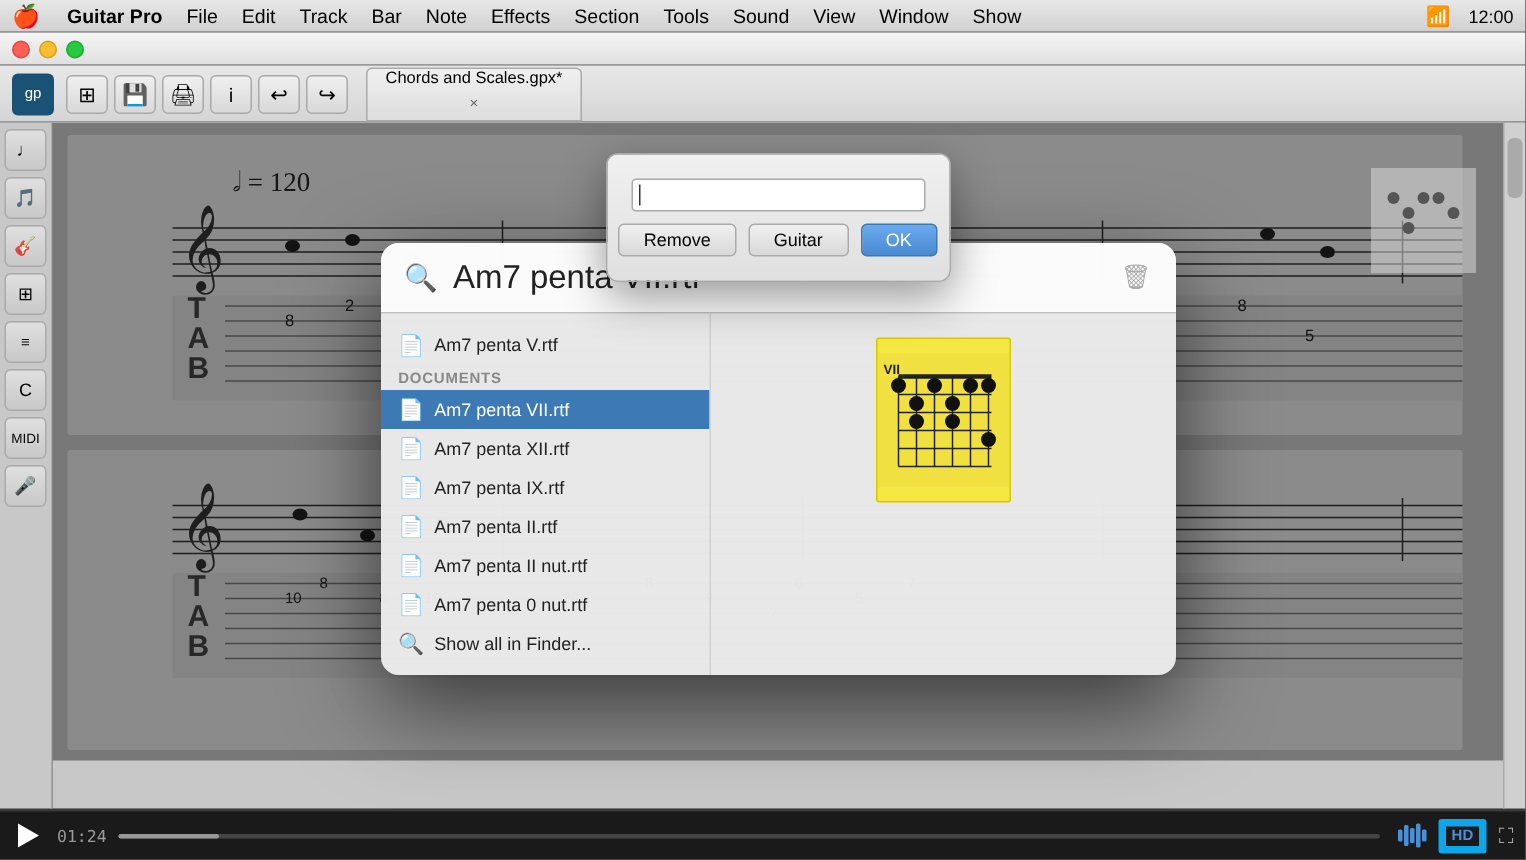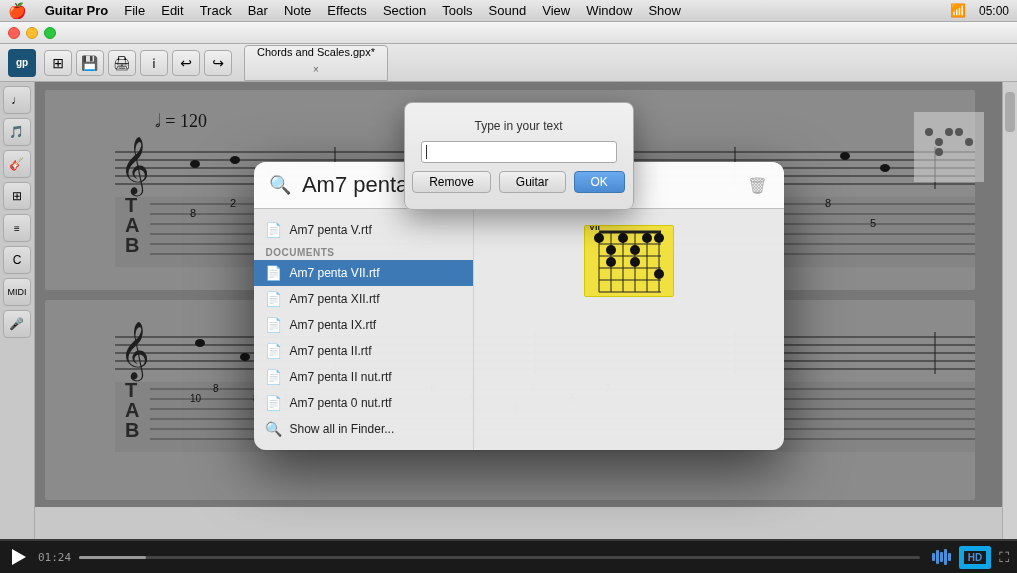--- a/index.html
+++ b/index.html
@@ -90,21 +90,21 @@
     .toolbar-logo {
       width: 28px;
       height: 28px;
       background: #1a5276;
       border-radius: 4px;
       display: flex;
       align-items: center;
       justify-content: center;
       color: white;
       font-size: 10px;
-      font-weight: bold;
+      font-weight: normal;
       margin-right: 4px;
     }
     .toolbar-btn {
       width: 28px;
       height: 26px;
       background: linear-gradient(to bottom, #f0f0f0, #d8d8d8);
       border: 1px solid #aaa;
       border-radius: 4px;
       display: flex;
       align-items: center;
@@ -353,21 +353,21 @@
     
     .spotlight-preview {
       flex: 1;
       padding: 16px;
       display: flex;
       align-items: flex-start;
       justify-content: center;
     }
     .chord-diagram {
       width: 90px;
-      height: 72px;
+      height: 110px;
       background: #f5e842;
       border: 1px solid #d4c900;
       border-radius: 2px;
       display: flex;
       align-items: center;
       justify-content: flex-end;
       position: relative;
       overflow: hidden;
     }
 
@@ -460,21 +460,21 @@
   <span class="menubar-item">Note</span>
   <span class="menubar-item">Effects</span>
   <span class="menubar-item">Section</span>
   <span class="menubar-item">Tools</span>
   <span class="menubar-item">Sound</span>
   <span class="menubar-item">View</span>
   <span class="menubar-item">Window</span>
   <span class="menubar-item">Show</span>
   <div class="menubar-right">
     <span>📶</span>
-    <span style="font-size:12px;">05:00</span>
+    <span style="font-size:12px;">12:00</span>
   </div>
 </div>
 
 <div class="window-chrome">
   <div class="traffic-lights">
     <div class="traffic-light close"></div>
     <div class="traffic-light minimize"></div>
     <div class="traffic-light maximize"></div>
   </div>
 </div>
@@ -678,21 +678,20 @@
                 <circle cx="74" cy="58" r="5" fill="#111"></circle>
               </svg>
             </div>
           </div>
         </div>
       </div>
     </div>
 
     <div class="dialog-overlay">
       <div class="dialog-box">
-        <div class="dialog-title">Type in your text</div>
         <div class="dialog-input-area">
           <span class="dialog-input-cursor"></span>
         </div>
 
         <div style="position:absolute; top:30px; right:18px; width:70px; height:70px;">
           <svg width="70" height="70">
             <rect width="70" height="70" fill="#ddd" opacity="0.5"></rect>
 
             <circle cx="15" cy="20" r="4" fill="#555"></circle>
             <circle cx="25" cy="30" r="4" fill="#555"></circle>

